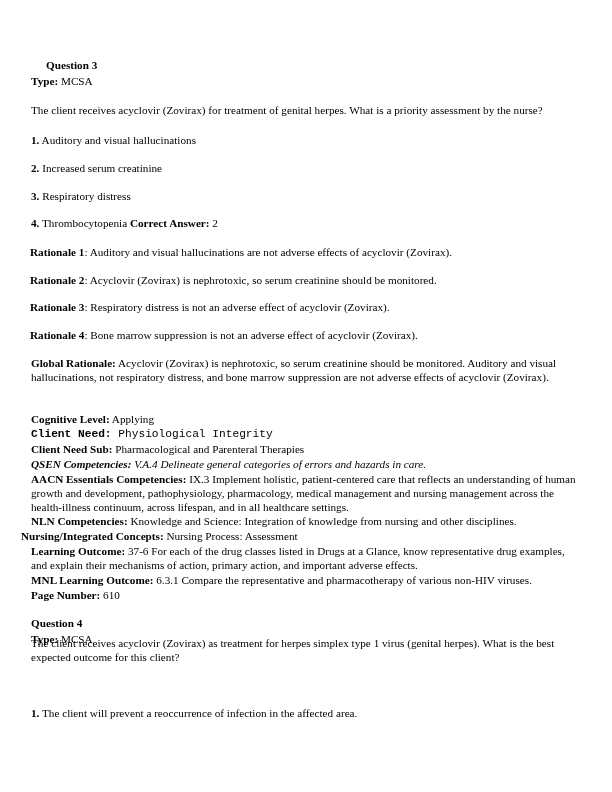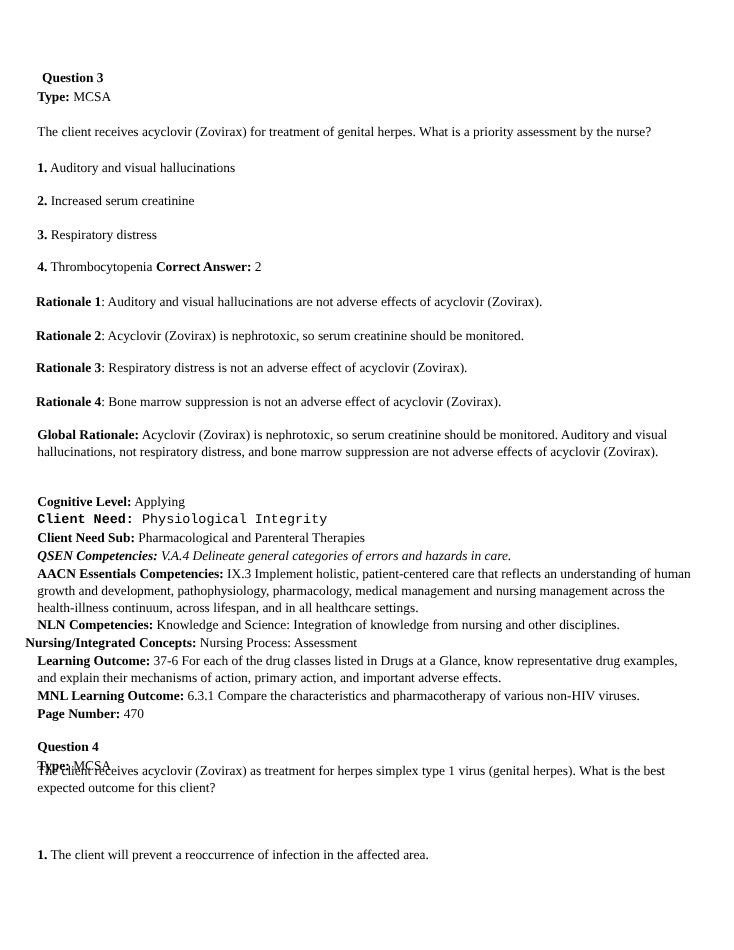--- a/index.html
+++ b/index.html
@@ -32,21 +32,21 @@
       position: absolute;
       white-space: normal;
     }
     b, .b { font-weight: bold; }
   </style>
 </head>
 <body>
 
 <div class="page">
 
-  <div class="line b" style="left:35px; top:58px;">Question 3</div>
+  <div class="line b" style="left:46px; top:58px;">Question 3</div>
   <div class="line" style="left:31px; top:74px;">
     <span class="b">Type:</span>
     <span>MCSA</span>
   </div>
 
   <div class="line" style="left:31px; top:103px;">The client receives acyclovir (Zovirax) for treatment of genital herpes. What is a priority assessment by the nurse?</div>
 
   <div class="line" style="left:31px; top:133px;">
     <span class="b">1.</span>
     <span>Auditory and visual hallucinations</span>
@@ -111,25 +111,25 @@
   <div class="line" style="left:21px; top:529px;">
     <span class="b">Nursing/Integrated Concepts:</span>
     <span>Nursing Process: Assessment</span>
   </div>
   <div class="wrap" style="left:31px; top:544px; width:540px;">
     <span class="b">Learning Outcome:</span>
     <span>37-6 For each of the drug classes listed in Drugs at a Glance, know representative drug examples, and explain their mechanisms of action, primary action, and important adverse effects.</span>
   </div>
   <div class="line" style="left:31px; top:573px;">
     <span class="b">MNL Learning Outcome:</span>
-    <span>6.3.1 Compare the characteristics and pharmacotherapy of various non-HIV viruses.</span>
+    <span>6.3.1 Compare the representative and pharmacotherapy of various non-HIV viruses.</span>
   </div>
   <div class="line" style="left:31px; top:588px;">
     <span class="b">Page Number:</span>
-    <span>470</span>
+    <span>610</span>
   </div>
 
   <div class="line b" style="left:31px; top:616px;">Question 4</div>
   <div class="line" style="left:31px; top:632px;">
     <span class="b">Type:</span>
     <span>MCSA</span>
   </div>
 
   <div class="wrap" style="left:31px; top:636px; width:548px;">The client receives acyclovir (Zovirax) as treatment for herpes simplex type 1 virus (genital herpes). What is the best expected outcome for this client?</div>
 

